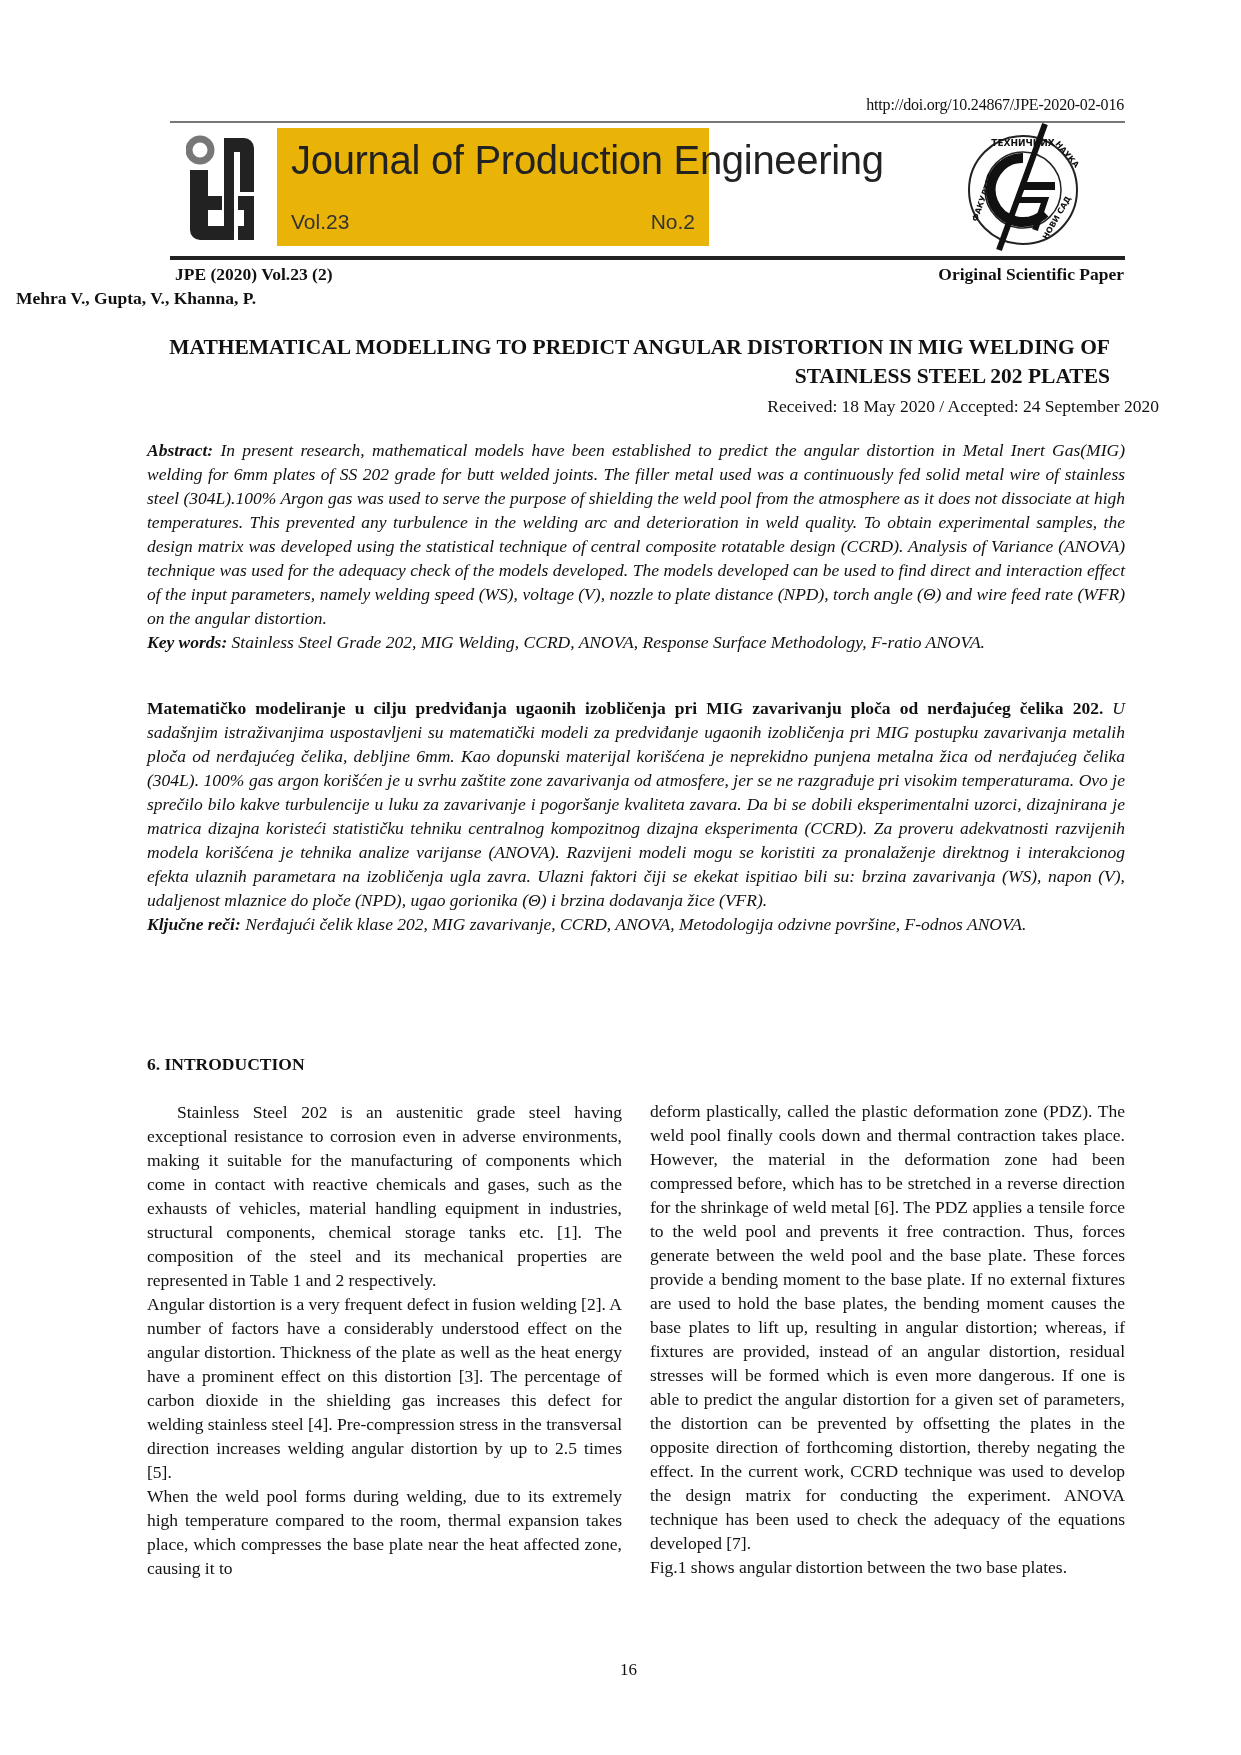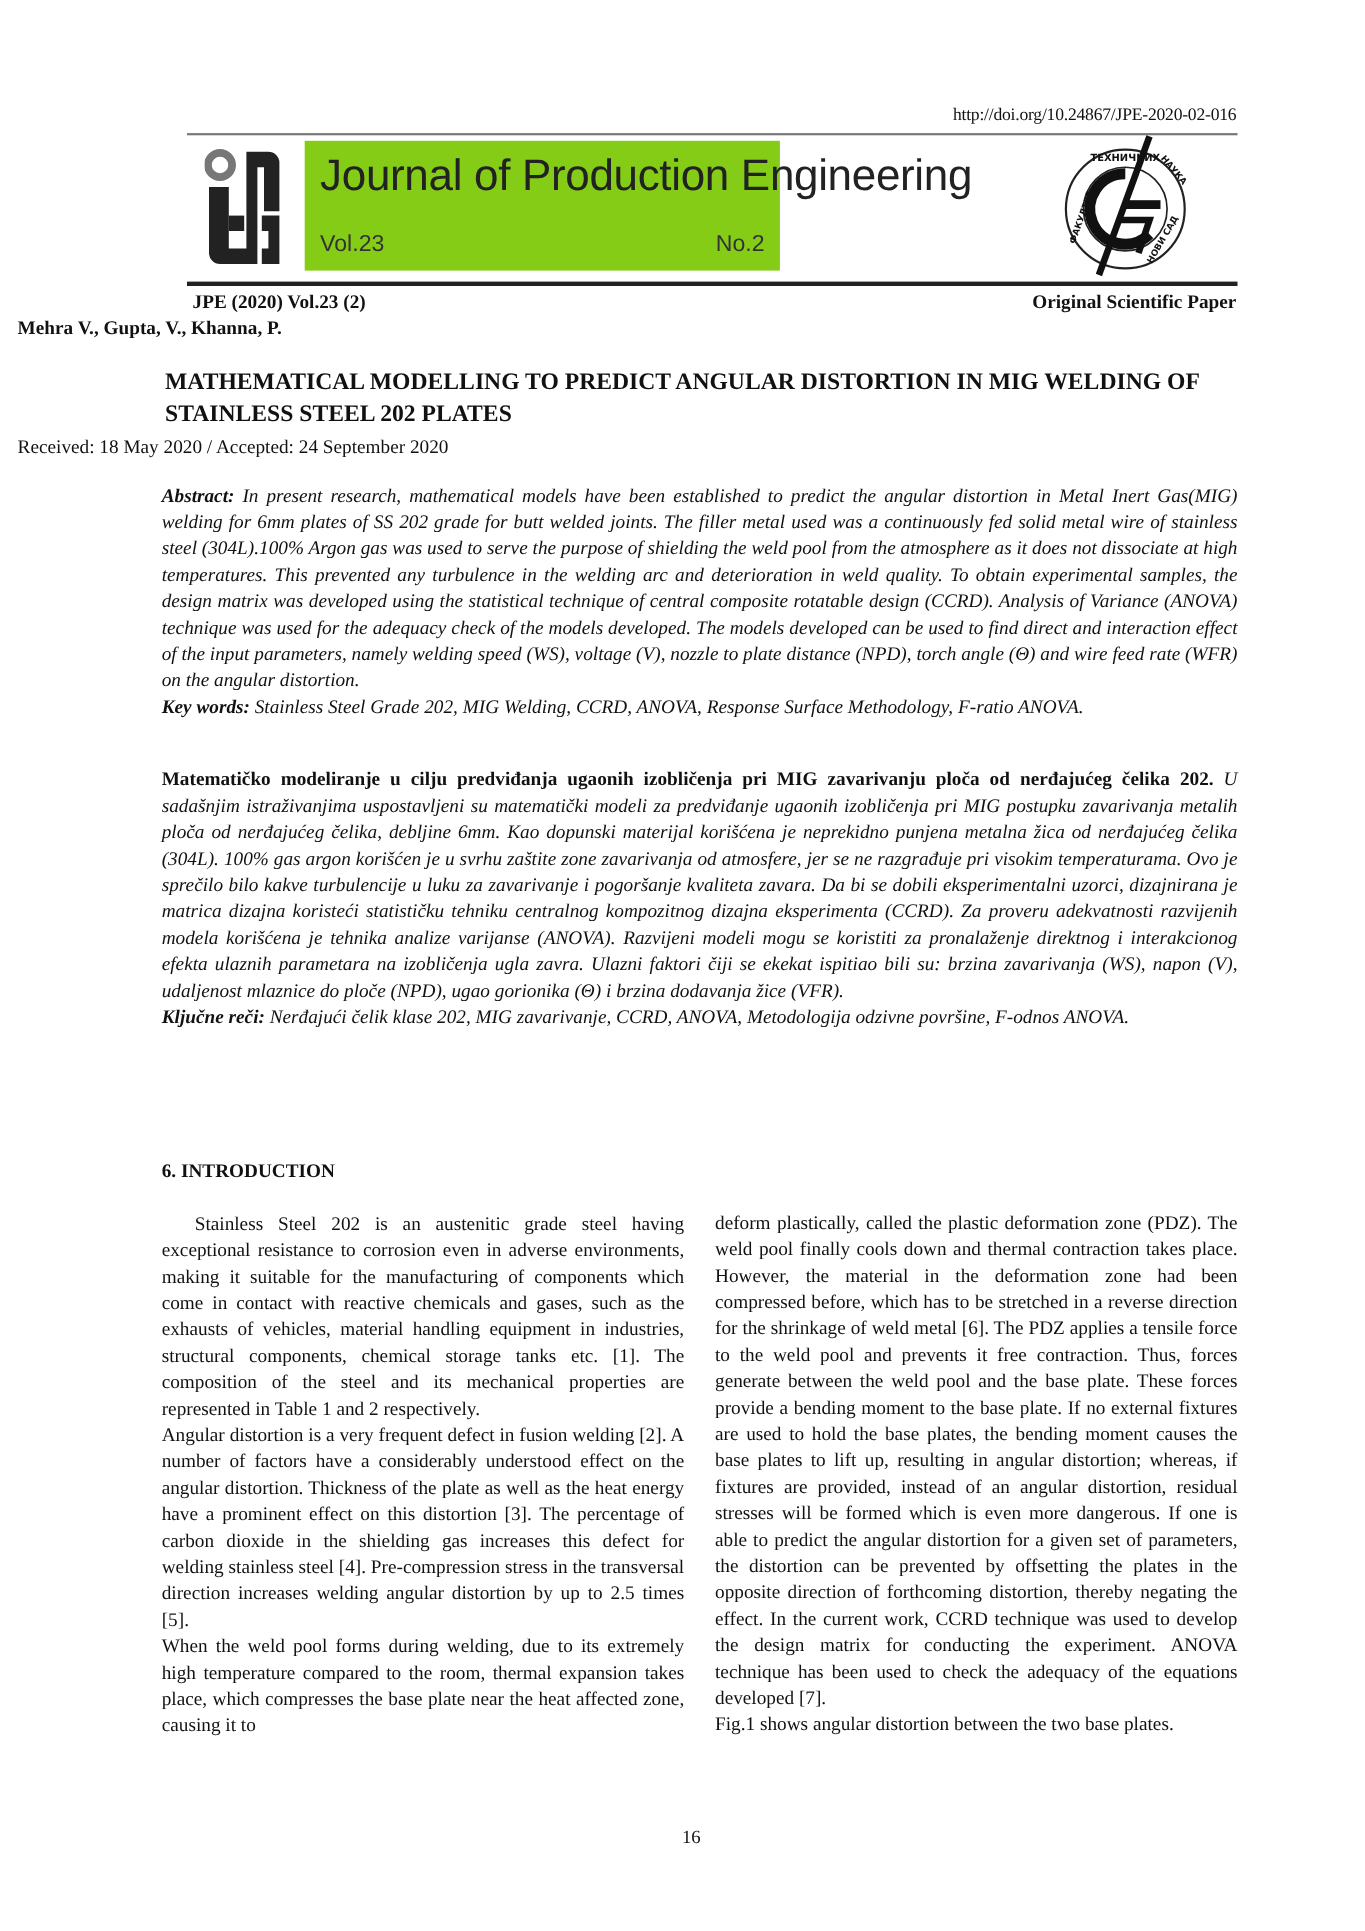--- a/index.html
+++ b/index.html
@@ -4,35 +4,35 @@
 <style>
   html, body { margin: 0; padding: 0; background: #ffffff; }
   body { width: 1241px; height: 1755px; position: relative; overflow: hidden;
          font-family: "Liberation Serif", "DejaVu Serif", serif; color: #111; }
 
   .doi { position: absolute; top: 96px; right: 117px; font-size: 16px; letter-spacing: -0.2px; }
   .rule-top { position: absolute; left: 170px; top: 121px; width: 955px; height: 2px; background: #777; }
 
   .masthead { position: absolute; left: 170px; top: 128px; width: 955px; height: 120px; }
   .jpe-logo { position: absolute; left: 16px; top: 6px; width: 72px; height: 110px; }
-  .banner { position: absolute; left: 107px; top: 0; width: 432px; height: 118px; background: #84cc16; }
+  .banner { position: absolute; left: 107px; top: 0; width: 432px; height: 118px; background: #eab308; }
   .banner-title { position: absolute; left: 14px; top: 10px; font-family: "Liberation Sans", "DejaVu Sans", sans-serif;
                   font-size: 40px; color: #222; white-space: nowrap; letter-spacing: -0.3px; }
   .banner-vol { position: absolute; left: 14px; bottom: 12px; font-family: "Liberation Sans", "DejaVu Sans", sans-serif; font-size: 21px; color: #333; }
   .banner-no { position: absolute; right: 14px; bottom: 12px; font-family: "Liberation Sans", "DejaVu Sans", sans-serif; font-size: 21px; color: #333; }
   .ftn-logo { position: absolute; left: 793px; top: -6px; width: 120px; height: 130px; }
 
   .rule-bottom { position: absolute; left: 170px; top: 256px; width: 955px; height: 4px; background: #222; }
 
   .jpe-ref { position: absolute; left: 175px; top: 264px; font-weight: bold; font-size: 17.5px; }
   .paper-type { position: absolute; right: 117px; top: 264px; font-weight: bold; font-size: 17.5px; }
   .authors { position: absolute; left: 0; width: 1241px; top: 288px; font-weight: bold; font-size: 17.5px; padding-left: 16px; box-sizing: border-box; }
 
-  .title { position: absolute; left: 150px; width: 960px; top: 333px; text-align: left; font-weight: bold; font-size: 21.5px; line-height: 29px; }
-  .received { position: absolute; left: 0; width: 1159px; top: 396px; text-align: left; font-size: 17.5px; padding-left: 16px; box-sizing: border-box; }
+  .title { position: absolute; left: 150px; width: 960px; top: 333px; text-align: right; font-weight: bold; font-size: 21.5px; line-height: 29px; }
+  .received { position: absolute; left: 0; width: 1159px; top: 396px; text-align: right; font-size: 17.5px; padding-left: 16px; box-sizing: border-box; }
 
   .abstract-block { position: absolute; left: 147px; width: 978px; font-size: 17.5px; line-height: 24px; text-align: justify; font-style: italic; }
   .abstract-block b { font-style: italic; }
   .abs-en { top: 426px; margin-top: 12px; }
   .abs-sr { top: 696px; }
   .abs-sr .title-sr { font-style: normal; font-weight: bold; }
 
   .col { position: absolute; width: 475px; font-size: 17.5px; line-height: 24px; text-align: justify; }
   .col-left { left: 147px; top: 1052px; }
   .col-right { left: 650px; top: 1099px; }

